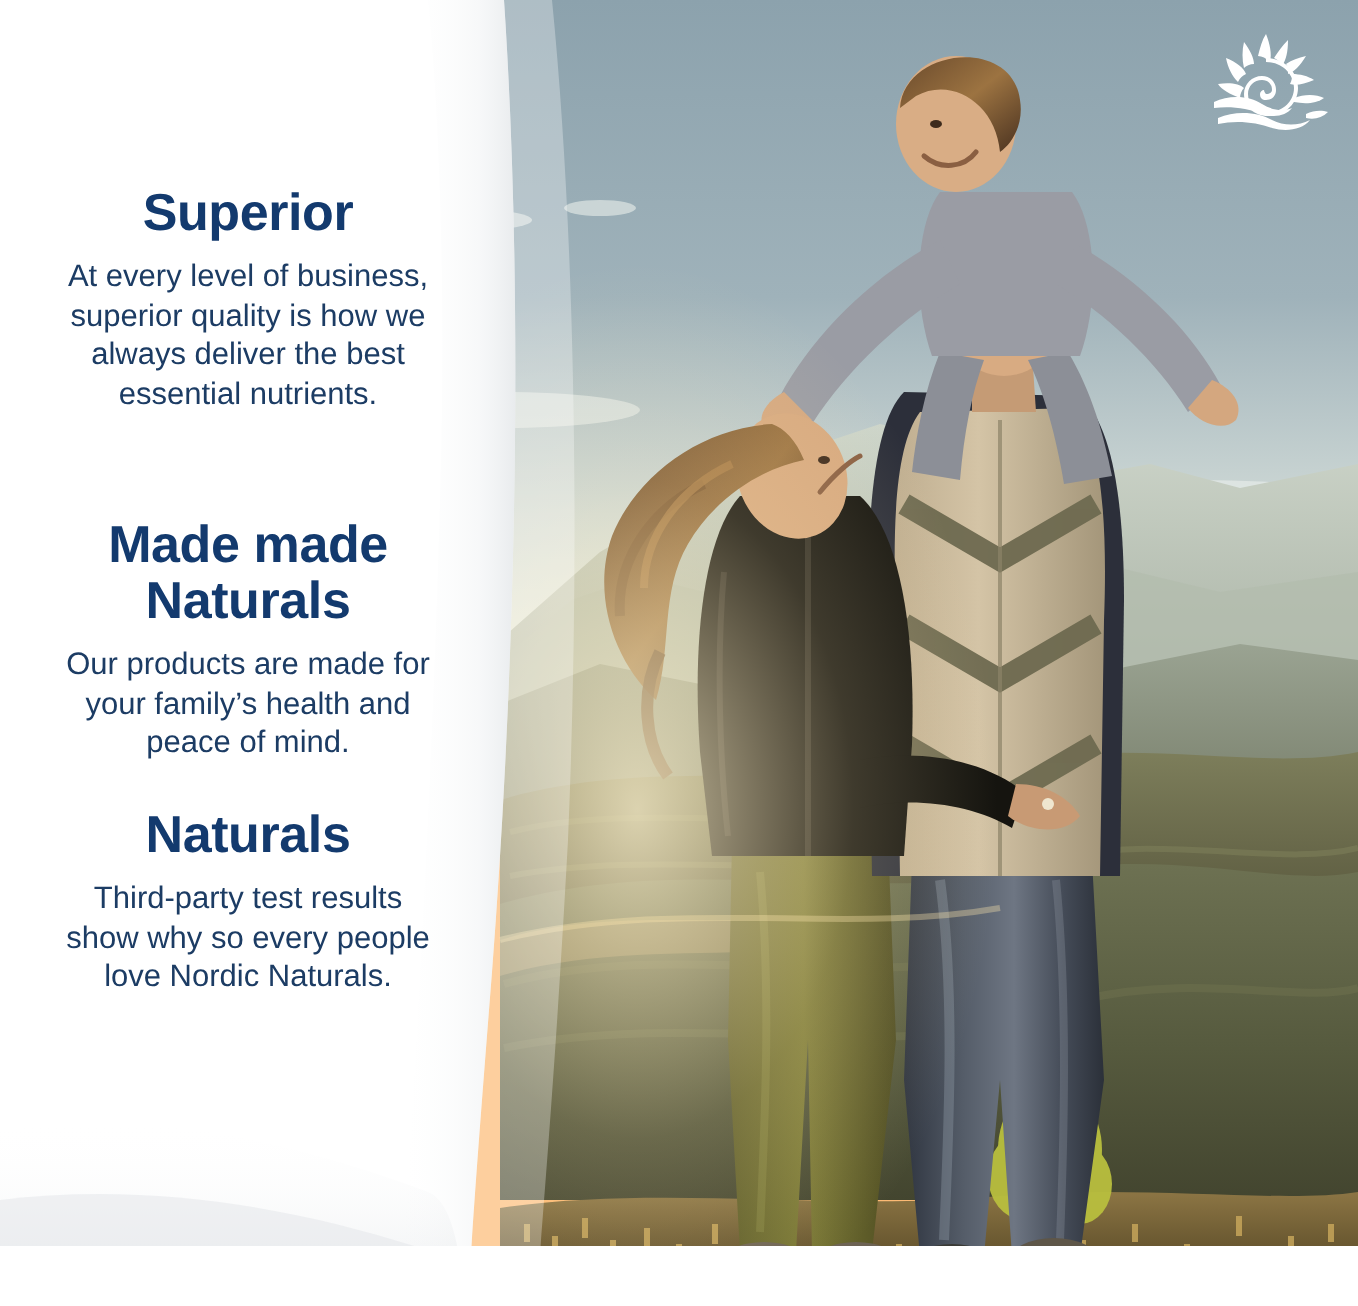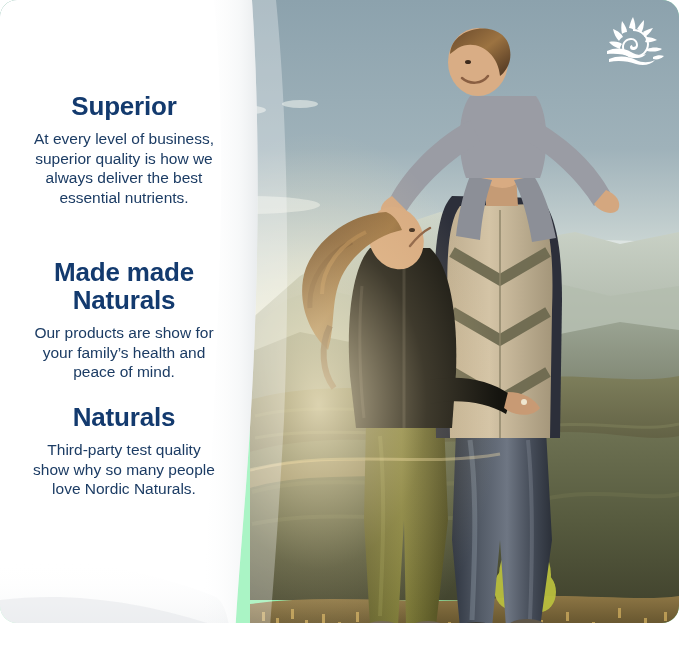--- a/index.html
+++ b/index.html
@@ -6,22 +6,21 @@
   body{
     width:679px;height:653px;
     background:#ffffff;
     font-family:"Liberation Sans","DejaVu Sans",sans-serif;
     overflow:hidden;
   }
   .banner{
     position:relative;
     width:679px;height:623px;
     overflow:hidden;
-    background:#86efac;
-    border-radius:17px;
+    background:#fdba74;
   }
 
   
   .photo{
     position:absolute; left:0; top:0; width:679px; height:653px;
     overflow:hidden;
   }
   .photo svg{display:block;width:679px;height:653px;}
 
   
@@ -346,26 +345,26 @@
 
   <div class="copy">
 
     <div class="block" id="block-quality">
       <h2><span>Superior</span><br></h2>
       <p>At every level of business, superior quality is how we always deliver the best essential nutrients.</p>
     </div>
 
     <div class="block" id="block-integrity">
       <h2><span>Made made</span><br><span>Naturals</span></h2>
-      <p>Our products are show for your family’s health and peace of mind.</p>
+      <p>Our products are made for your family’s health and peace of mind.</p>
     </div>
 
     <div class="block" id="block-transparency">
       <h2><span>Naturals</span><br></h2>
-      <p>Third-party test quality show why so many people love Nordic Naturals.</p>
+      <p>Third-party test results show why so every people love Nordic Naturals.</p>
     </div>
 
   </div>
 
   <div class="logo">
     <svg viewBox="0 0 62 50" xmlns="http://www.w3.org/2000/svg">
       <g fill="#ffffff">
 
         <path d="M30 1 C 32 6, 33 11, 32 15 C 30 13, 28 12, 26 12 C 27 8, 28 4, 30 1 Z"></path>
         <path d="M41 4 C 41 10, 40 14, 38 17 C 37 15, 36 14, 34 13 C 36 10, 38 7, 41 4 Z"></path>

